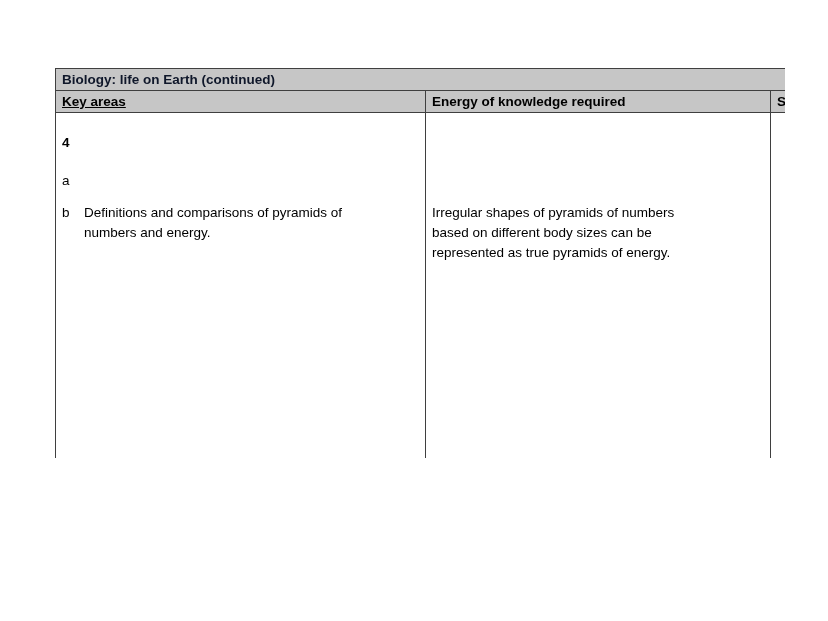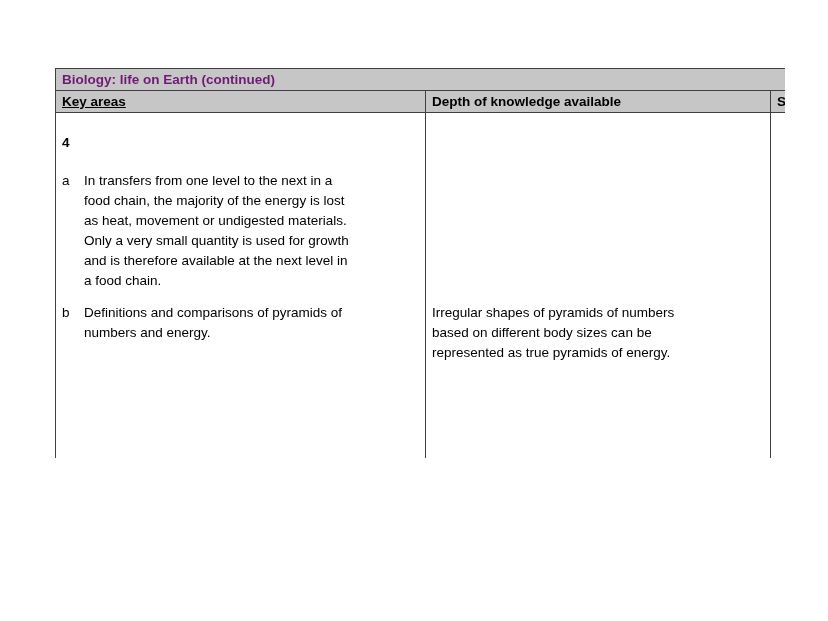--- a/index.html
+++ b/index.html
@@ -30,21 +30,21 @@
   }
   .title-row {
     height: 22px;
     background: #c6c6c6;
     border-bottom: 1px solid #3f3f3f;
     display: flex;
     align-items: center;
     padding-left: 6px;
     font-size: 13.5px;
     font-weight: bold;
-    color: #701a75;
+    color: #0f172a;
   }
   .header-row {
     height: 22px;
     background: #c6c6c6;
     border-bottom: 1px solid #3f3f3f;
     display: flex;
     font-size: 13.5px;
     font-weight: bold;
     color: #000000;
   }
@@ -96,43 +96,37 @@
 
     <div class="title-row">
       <span>Biology: life on Earth (continued)</span>
     </div>
 
     <div class="header-row">
       <div class="hc hc1">
         <span>Key areas</span>
       </div>
       <div class="hc hc2">
-        <span>Depth of knowledge available</span>
+        <span>Energy of knowledge required</span>
       </div>
       <div class="hc hc3">
         <span>S</span>
       </div>
     </div>
 
     <div class="body-grid">
 
       <div class="bc1 heading-cell">
         <span class="lblh">4</span>
       </div>
       <div class="bc2"></div>
       <div></div>
 
       <div class="bc1 item-cell">
         <span class="lbl">a</span>
-        <span class="txt">In transfers from one level to the next in a
-food chain, the majority of the energy is lost
-as heat, movement or undigested materials.
-Only a very small quantity is used for growth
-and is therefore available at the next level in
-a food chain.</span>
       </div>
       <div class="bc2"></div>
       <div></div>
 
       <div class="bc1 item-cell row3">
         <span class="lbl">b</span>
         <span class="txt">Definitions and comparisons of pyramids of
 numbers and energy.</span>
       </div>
       <div class="bc2 depth-cell">

